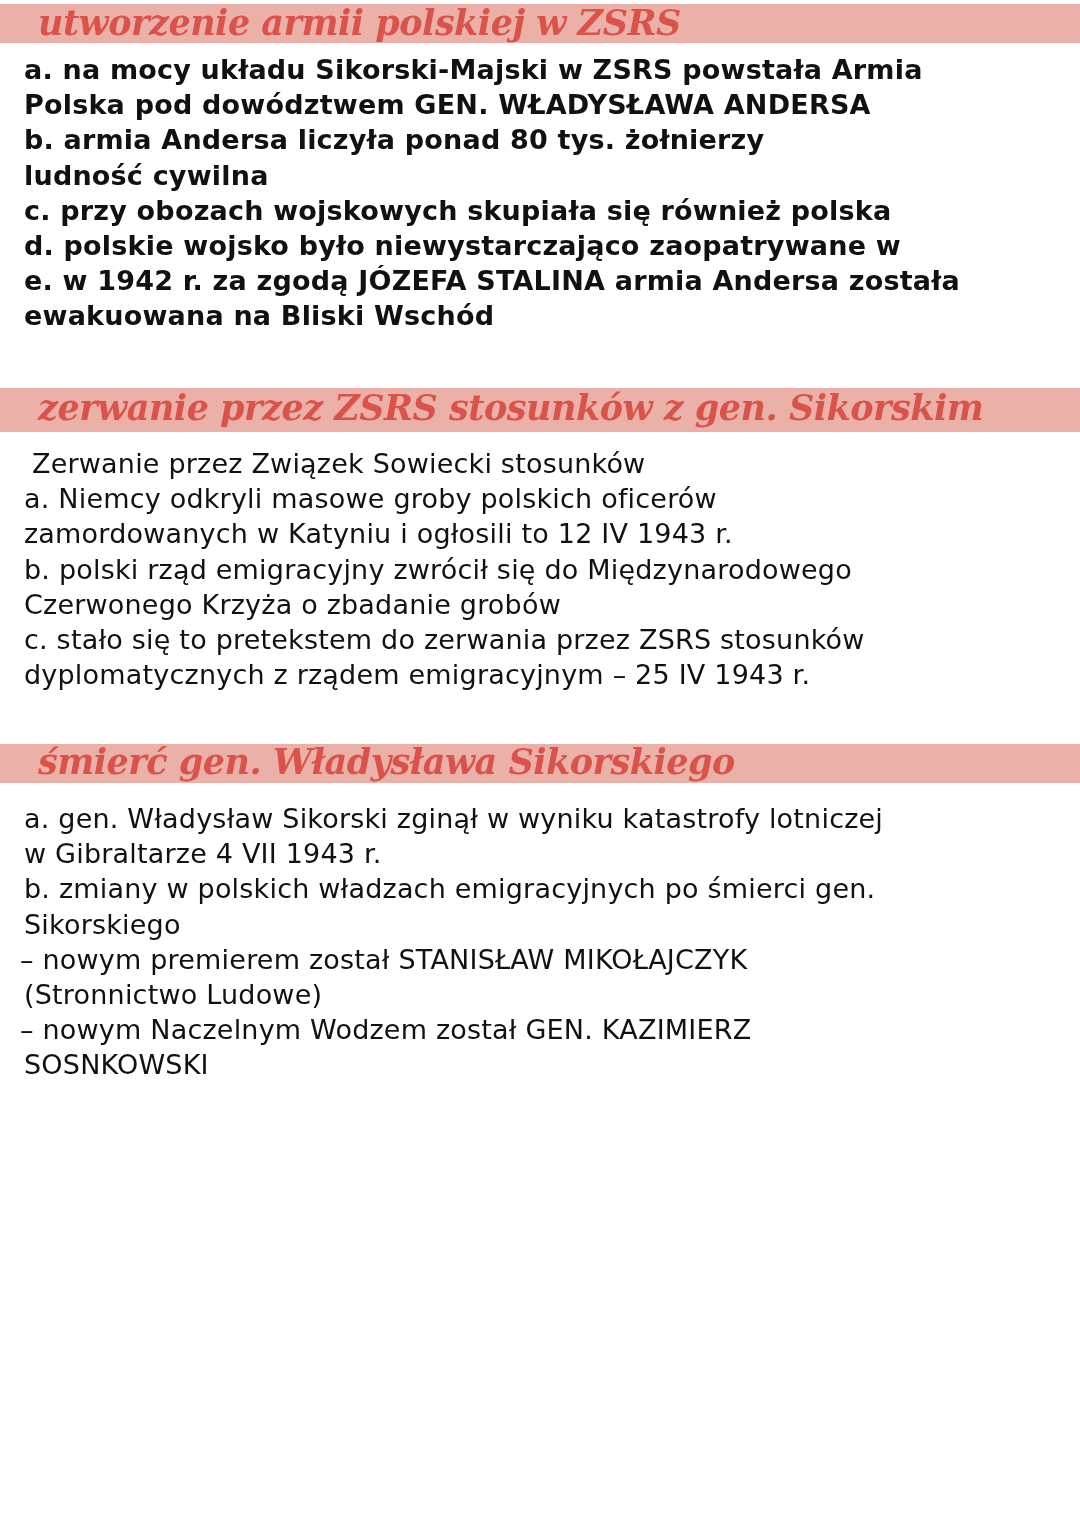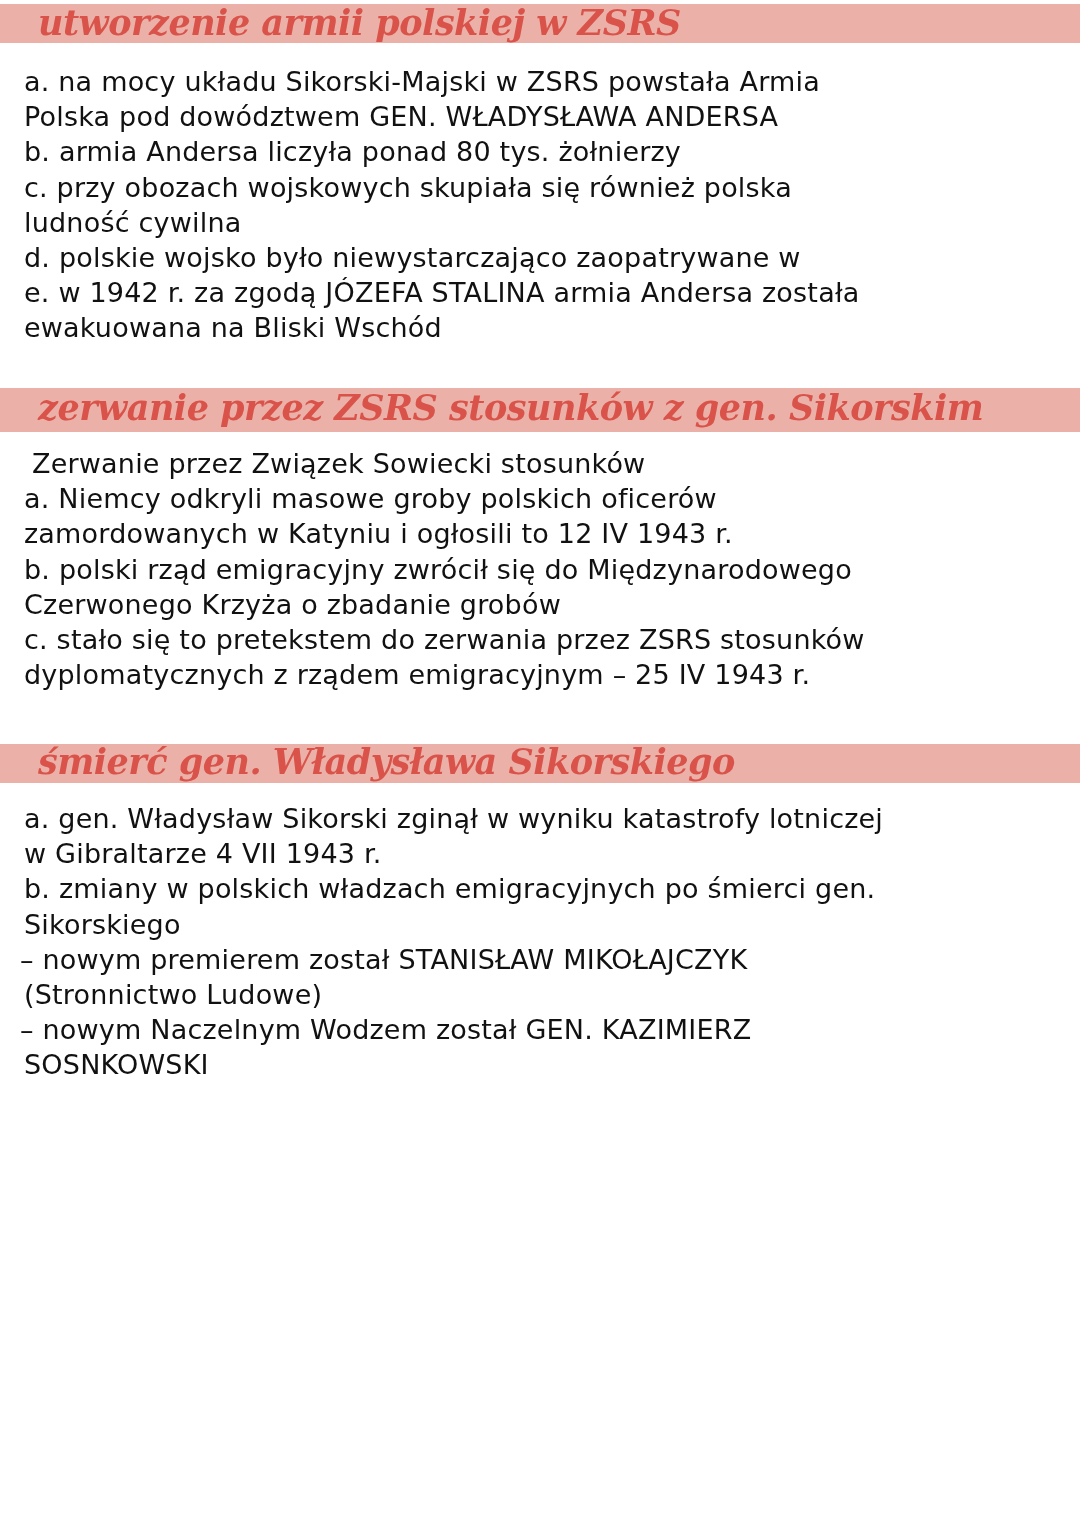--- a/index.html
+++ b/index.html
@@ -50,38 +50,38 @@
       list-style: none;
     }
     .line {
       display: block;
       font-size: 27px;
       line-height: 35.2px;
       height: 35.2px;
       white-space: nowrap;
       letter-spacing: 0.2px;
     }
-    .body-1 { top: 64px; }
+    .body-1 { top: 52px; font-weight: bold; }
     .body-2 { top: 446px; }
     .body-3 { top: 801px; }
     .indent-lead { padding-left: 8px; }
     .dash-line { margin-left: -4px; }
   </style>
 </head>
 <body>
 
 <div class="band band-1">
   <span class="band-title">utworzenie armii polskiej w ZSRS</span>
 </div>
 <div class="section-body body-1">
   <span class="line">a. na mocy układu Sikorski-Majski w ZSRS powstała Armia</span>
   <span class="line">Polska pod dowództwem GEN. WŁADYSŁAWA ANDERSA</span>
   <span class="line">b. armia Andersa liczyła ponad 80 tys. żołnierzy</span>
+  <span class="line">ludność cywilna</span>
   <span class="line">c. przy obozach wojskowych skupiała się również polska</span>
-  <span class="line">ludność cywilna</span>
   <span class="line">d. polskie wojsko było niewystarczająco zaopatrywane w</span>
   <span class="line">e. w 1942 r. za zgodą JÓZEFA STALINA armia Andersa została</span>
   <span class="line">ewakuowana na Bliski Wschód</span>
 </div>
 
 <div class="band band-2">
   <span class="band-title">zerwanie przez ZSRS stosunków z gen. Sikorskim</span>
 </div>
 <div class="section-body body-2">
   <span class="line indent-lead">Zerwanie przez Związek Sowiecki stosunków</span>

